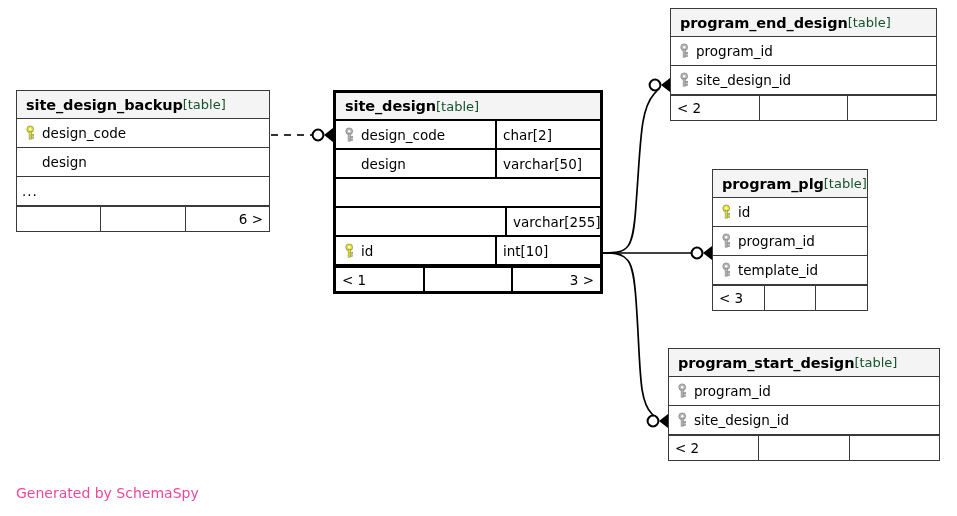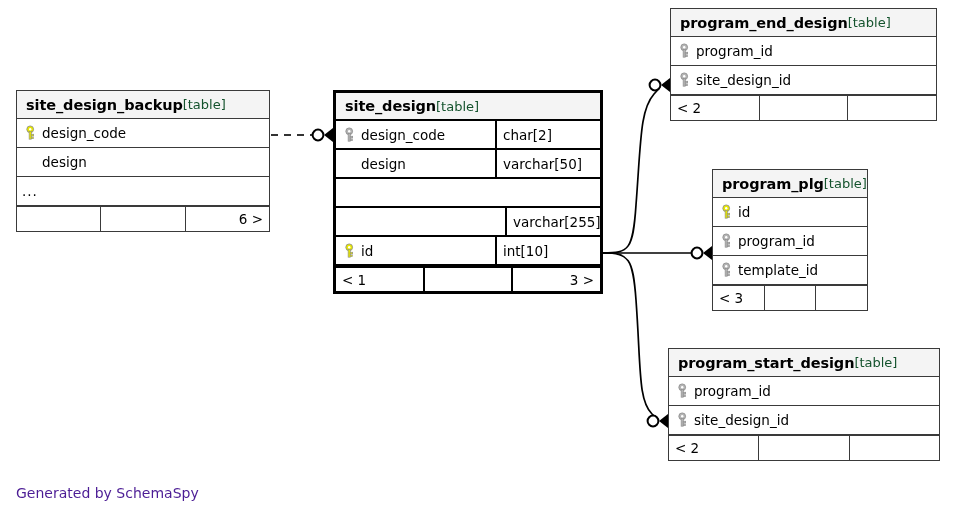--- a/index.html
+++ b/index.html
@@ -138,21 +138,21 @@
     z-index: 2;
     pointer-events: none;
   }
 
   
   #credit {
     position: absolute;
     left: 16px;
     top: 485px;
     font-size: 14px;
-    color: #4c1d95;
+    color: #ec4899;
     white-space: nowrap;
   }
 </style>
 </head>
 <body>
 
 <div id="canvas">
 
   <svg id="wires" viewBox="0 0 957 516" width="957" height="516" xmlns="http://www.w3.org/2000/svg">
 

